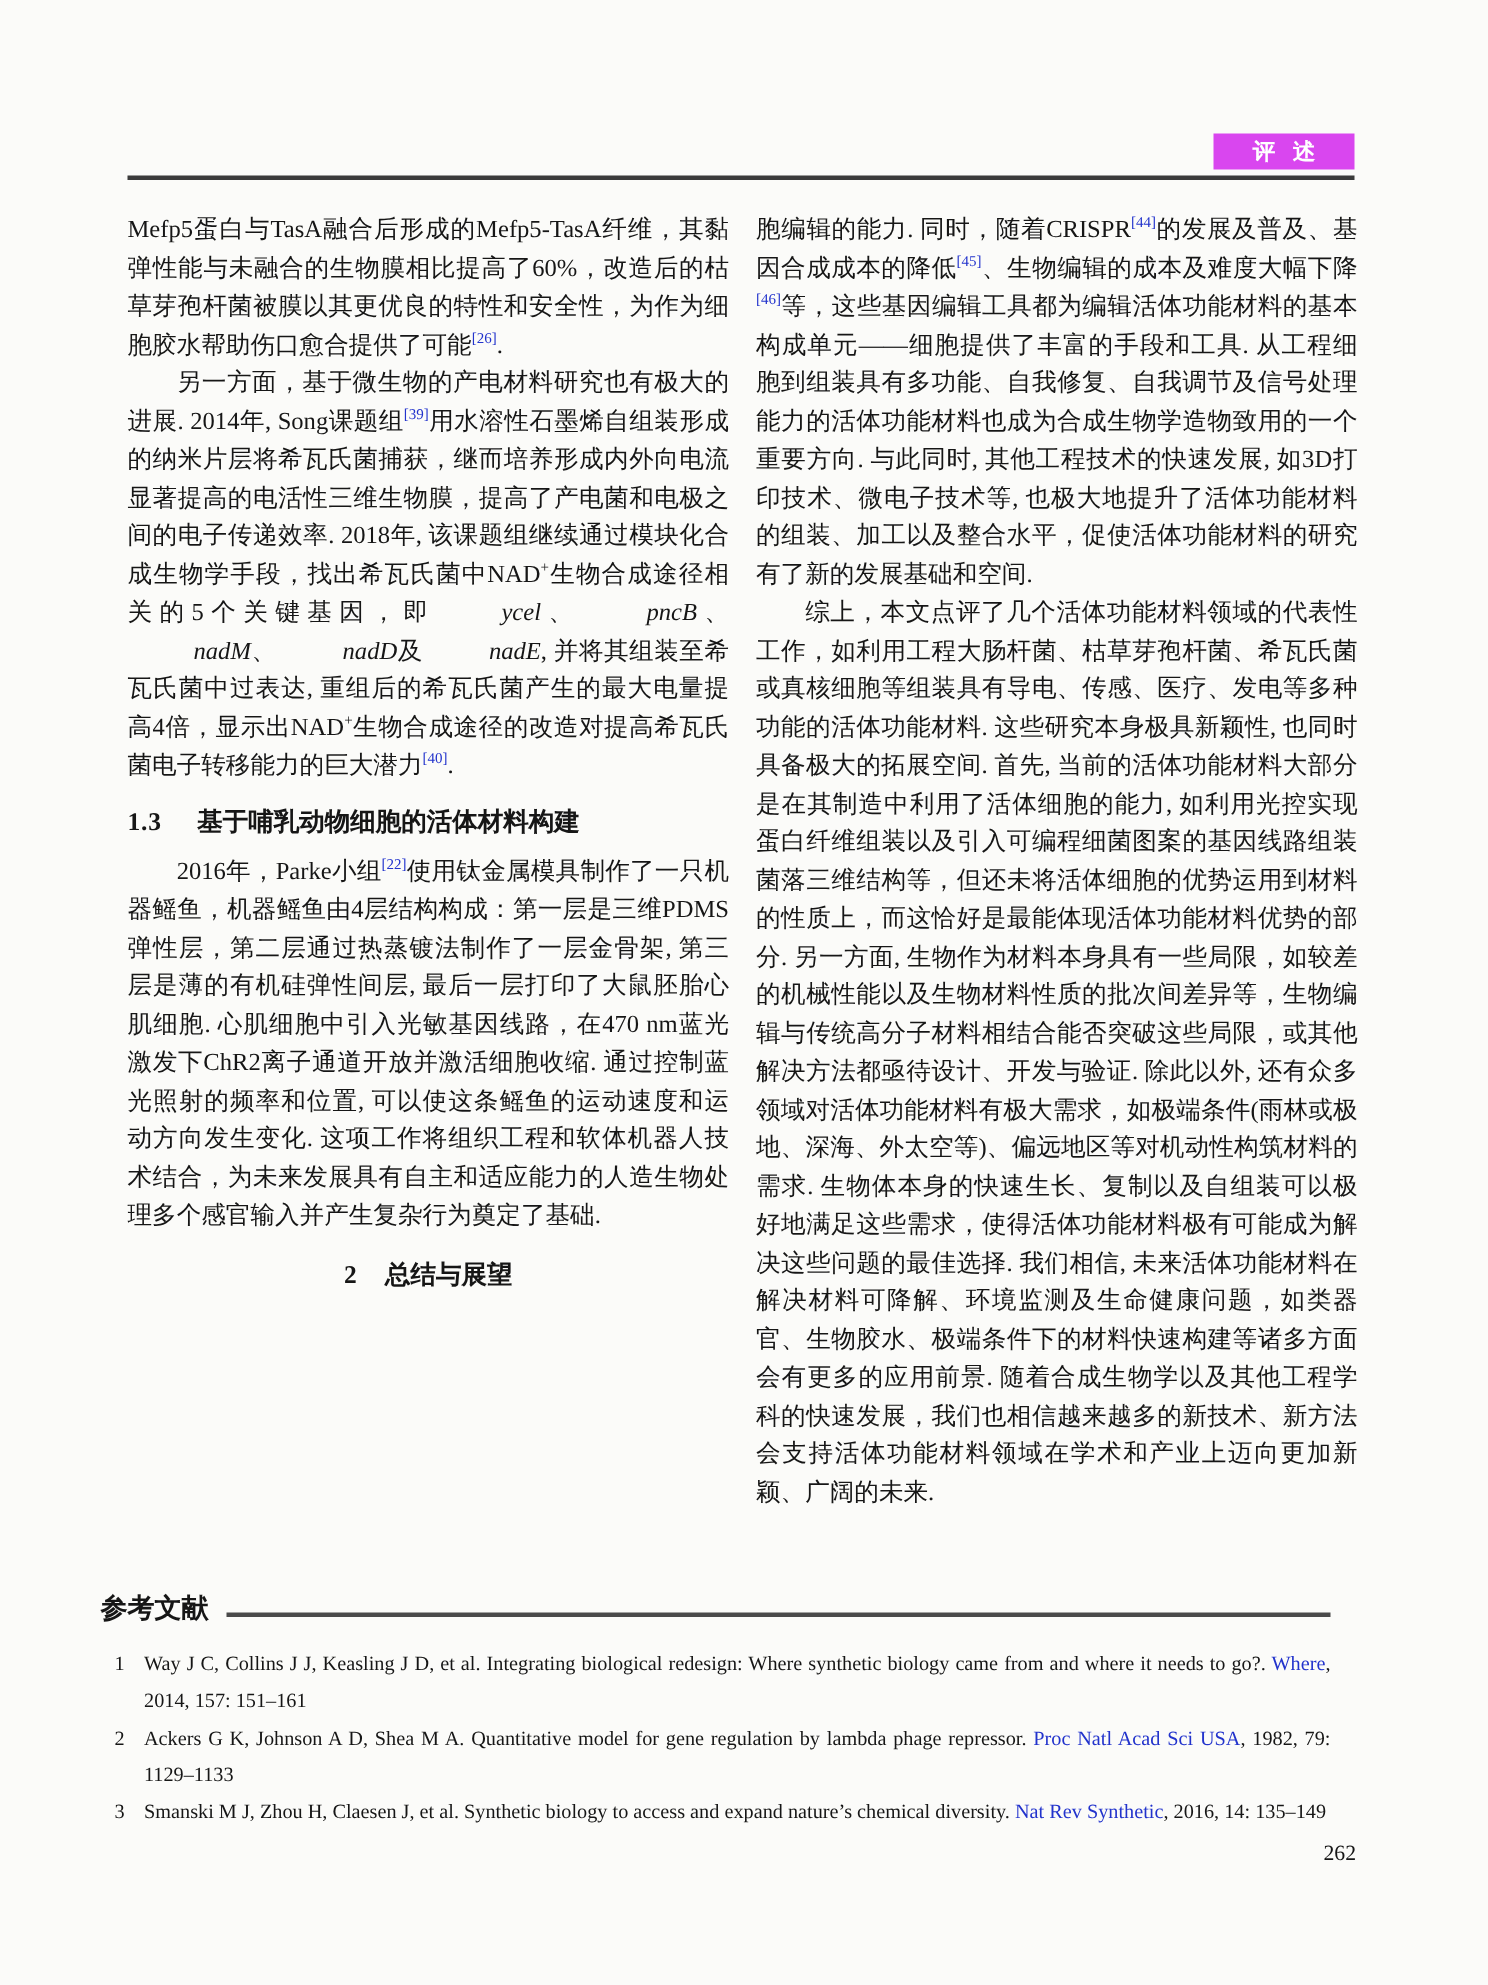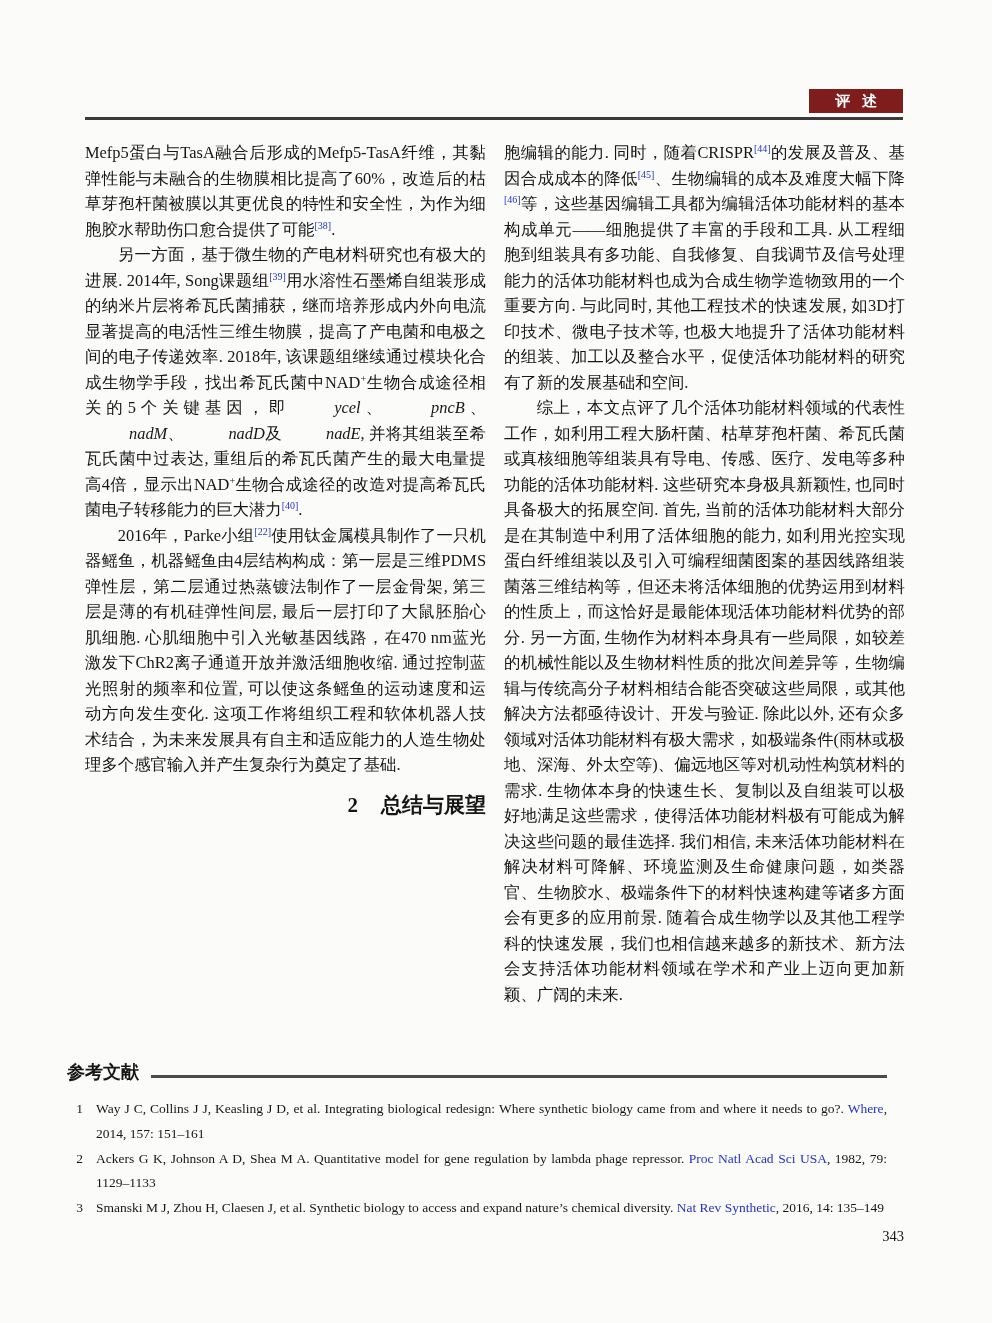--- a/index.html
+++ b/index.html
@@ -7,21 +7,21 @@
     width:992px; height:1323px;
     background:#fbfbf9;
     color:#161616;
     font-family:"Liberation Serif","DejaVu Serif",serif;
     position:relative;
     overflow:hidden;
   }
   .page-badge {
     position:absolute; left:809px; top:89px;
     width:94px; height:24px;
-    background:#7f1d1d; color:#ffffff;
+    background:#d946ef; color:#ffffff;
     font-size:15px; font-weight:bold;
     display:flex; align-items:center; justify-content:center;
     letter-spacing:4px; text-indent:4px;
   }
   .header-rule {
     position:absolute; left:85px; top:117px;
     width:818px; height:3px; background:#3b3b3b;
   }
   .content {
     position:absolute; left:85px; top:140px;
@@ -38,22 +38,22 @@
     font-size:10px; line-height:0; vertical-align:super;
   }
   .blue { color:#2233cc; }
   .it { font-style:italic;margin-left:44px; }
   .sub-head {
     font-weight:bold; font-size:17px;
     margin:13px 0 8px 0; line-height:24px; text-align:left;
   }
   .sub-head .hnum { margin-right:1.4em; letter-spacing:0.5px; }
   .sec-head {
-    font-weight:bold; font-size:21px;
-    margin:12px 0 10px 0; line-height:30px; text-align:right;
+    font-weight:bold; font-size:17px;
+    margin:12px 0 10px 0; line-height:30px; text-align:center;
   }
   .sec-head .hnum { margin-right:1.1em; }
   .refs {
     position:absolute; left:67px; top:1060px; width:820px;
   }
   .refs-head-row { display:flex; align-items:center; }
   .refs-title { font-weight:bold; font-size:18px; white-space:nowrap; }
   .refs-rule { flex:1; height:2.5px; background:#4a4a4a; margin-left:12px; margin-top:9px; }
   .ref-list { margin-top:13px; }
   .ref-item {
@@ -68,22 +68,23 @@
   }
 </style>
 </head>
 <body>
 
 <div class="page-badge">评 述</div>
 <div class="header-rule"></div>
 
 <div class="content">
   <div class="col">
-      <p class="para"><span>Mefp5蛋白与TasA融合后形成的Mefp5-TasA纤维，其黏弹性能与未融合的生物膜相比提高了60%，改造后的枯草芽孢杆菌被膜以其更优良的特性和安全性，为作为细胞胶水帮助伤口愈合提供了可能</span><sup class="cite blue">[38]</sup><span>.</span></p>
+      <p class="para"><span>Mefp5蛋白与TasA融合后形成的Mefp5-TasA纤维，其黏弹性能与未融合的生物膜相比提高了60%，改造后的枯草芽孢杆菌被膜以其更优良的特性和安全性，为作为细胞胶水帮助伤口愈合提供了可能</span><sup class="cite blue">[26]</sup><span>.</span></p>
       <p class="para indent"><span>另一方面，基于微生物的产电材料研究也有极大的进展. 2014年, Song课题组</span><sup class="cite blue">[39]</sup><span>用水溶性石墨烯自组装形成的纳米片层将希瓦氏菌捕获，继而培养形成内外向电流显著提高的电活性三维生物膜，提高了产电菌和电极之间的电子传递效率. 2018年, 该课题组继续通过模块化合成生物学手段，找出希瓦氏菌中NAD</span><sup class="cite">+</sup><span>生物合成途径相关的5个关键基因，即</span><span class="it">ycel</span><span>、</span><span class="it">pncB</span><span>、</span><span class="it">nadM</span><span>、</span><span class="it">nadD</span><span>及</span><span class="it">nadE</span><span>, 并将其组装至希瓦氏菌中过表达, 重组后的希瓦氏菌产生的最大电量提高4倍，显示出NAD</span><sup class="cite">+</sup><span>生物合成途径的改造对提高希瓦氏菌电子转移能力的巨大潜力</span><sup class="cite blue">[40]</sup><span>.</span></p>
+      <div class="sub-head"><span class="hnum">1.3</span><span>基于哺乳动物细胞的活体材料构建</span></div>
       <p class="para indent"><span>2016年，Parke小组</span><sup class="cite blue">[22]</sup><span>使用钛金属模具制作了一只机器鳐鱼，机器鳐鱼由4层结构构成：第一层是三维PDMS弹性层，第二层通过热蒸镀法制作了一层金骨架, 第三层是薄的有机硅弹性间层, 最后一层打印了大鼠胚胎心肌细胞. 心肌细胞中引入光敏基因线路，在470 nm蓝光激发下ChR2离子通道开放并激活细胞收缩. 通过控制蓝光照射的频率和位置, 可以使这条鳐鱼的运动速度和运动方向发生变化. 这项工作将组织工程和软体机器人技术结合，为未来发展具有自主和适应能力的人造生物处理多个感官输入并产生复杂行为奠定了基础.</span></p>
       <div class="sec-head"><span class="hnum">2</span><span>总结与展望</span></div>
     </div>
   <div class="col">
       <p class="para"><span>胞编辑的能力. 同时，随着CRISPR</span><sup class="cite blue">[44]</sup><span>的发展及普及、基因合成成本的降低</span><sup class="cite blue">[45]</sup><span>、生物编辑的成本及难度大幅下降</span><sup class="cite blue">[46]</sup><span>等，这些基因编辑工具都为编辑活体功能材料的基本构成单元——细胞提供了丰富的手段和工具. 从工程细胞到组装具有多功能、自我修复、自我调节及信号处理能力的活体功能材料也成为合成生物学造物致用的一个重要方向. 与此同时, 其他工程技术的快速发展, 如3D打印技术、微电子技术等, 也极大地提升了活体功能材料的组装、加工以及整合水平，促使活体功能材料的研究有了新的发展基础和空间.</span></p>
       <p class="para indent"><span>综上，本文点评了几个活体功能材料领域的代表性工作，如利用工程大肠杆菌、枯草芽孢杆菌、希瓦氏菌或真核细胞等组装具有导电、传感、医疗、发电等多种功能的活体功能材料. 这些研究本身极具新颖性, 也同时具备极大的拓展空间. 首先, 当前的活体功能材料大部分是在其制造中利用了活体细胞的能力, 如利用光控实现蛋白纤维组装以及引入可编程细菌图案的基因线路组装菌落三维结构等，但还未将活体细胞的优势运用到材料的性质上，而这恰好是最能体现活体功能材料优势的部分. 另一方面, 生物作为材料本身具有一些局限，如较差的机械性能以及生物材料性质的批次间差异等，生物编辑与传统高分子材料相结合能否突破这些局限，或其他解决方法都亟待设计、开发与验证. 除此以外, 还有众多领域对活体功能材料有极大需求，如极端条件(雨林或极地、深海、外太空等)、偏远地区等对机动性构筑材料的需求. 生物体本身的快速生长、复制以及自组装可以极好地满足这些需求，使得活体功能材料极有可能成为解决这些问题的最佳选择. 我们相信, 未来活体功能材料在解决材料可降解、环境监测及生命健康问题，如类器官、生物胶水、极端条件下的材料快速构建等诸多方面会有更多的应用前景. 随着合成生物学以及其他工程学科的快速发展，我们也相信越来越多的新技术、新方法会支持活体功能材料领域在学术和产业上迈向更加新颖、广阔的未来.</span></p>
     </div>
 </div>
 
 <div class="refs">
@@ -100,13 +101,13 @@
         <span class="ref-num">2</span>
         <span class="ref-text"><span>Ackers G K, Johnson A D, Shea M A. Quantitative model for gene regulation by lambda phage repressor. </span><span class="blue">Proc Natl Acad Sci USA</span><span>, 1982, 79: 1129–1133</span></span>
       </div>
       <div class="ref-item">
         <span class="ref-num">3</span>
         <span class="ref-text"><span>Smanski M J, Zhou H, Claesen J, et al. Synthetic biology to access and expand nature’s chemical diversity. </span><span class="blue">Nat Rev Synthetic</span><span>, 2016, 14: 135–149</span></span>
       </div>
     </div>
 </div>
 
-<div class="page-number">343</div>
+<div class="page-number">262</div>
 
 </body></html>

